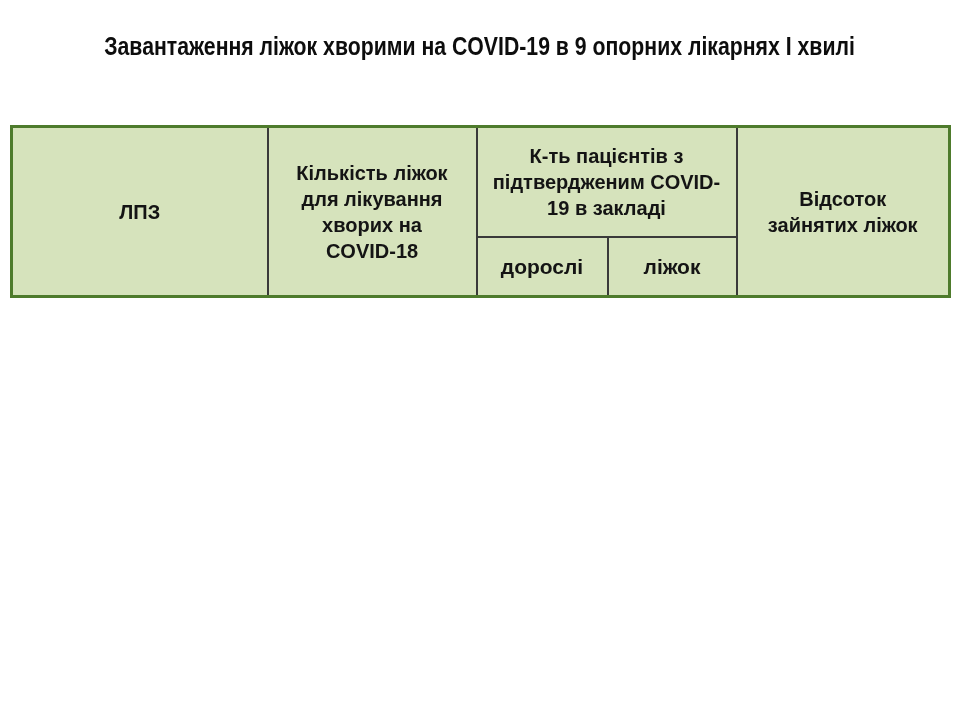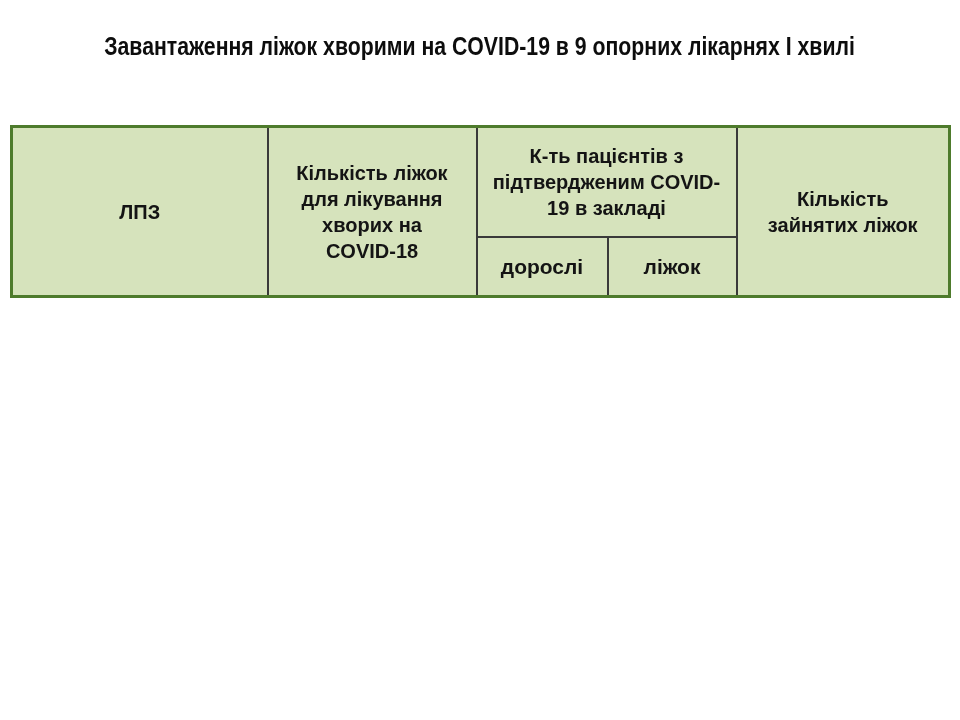--- a/index.html
+++ b/index.html
@@ -58,21 +58,21 @@
       <col class="c2">
       <col class="c3">
       <col class="c4">
       <col class="c5">
   </colgroup>
   <thead>
     <tr class="main-hdr">
       <th rowspan="2">ЛПЗ</th>
       <th rowspan="2">Кількість ліжок для лікування хворих на  COVID-18</th>
       <th colspan="2">К-ть пацієнтів з підтвердженим COVID-19 в закладі</th>
-      <th rowspan="2">Кількість зайнятих ліжок</th>
+      <th rowspan="2">Відсоток зайнятих ліжок</th>
     </tr>
     <tr class="sub-hdr">
       <th>дорослі</th>
       <th>ліжок</th>
     </tr>
   </thead>
   <tbody id="tbody"></tbody>
 </table>
 
 </body></html>

